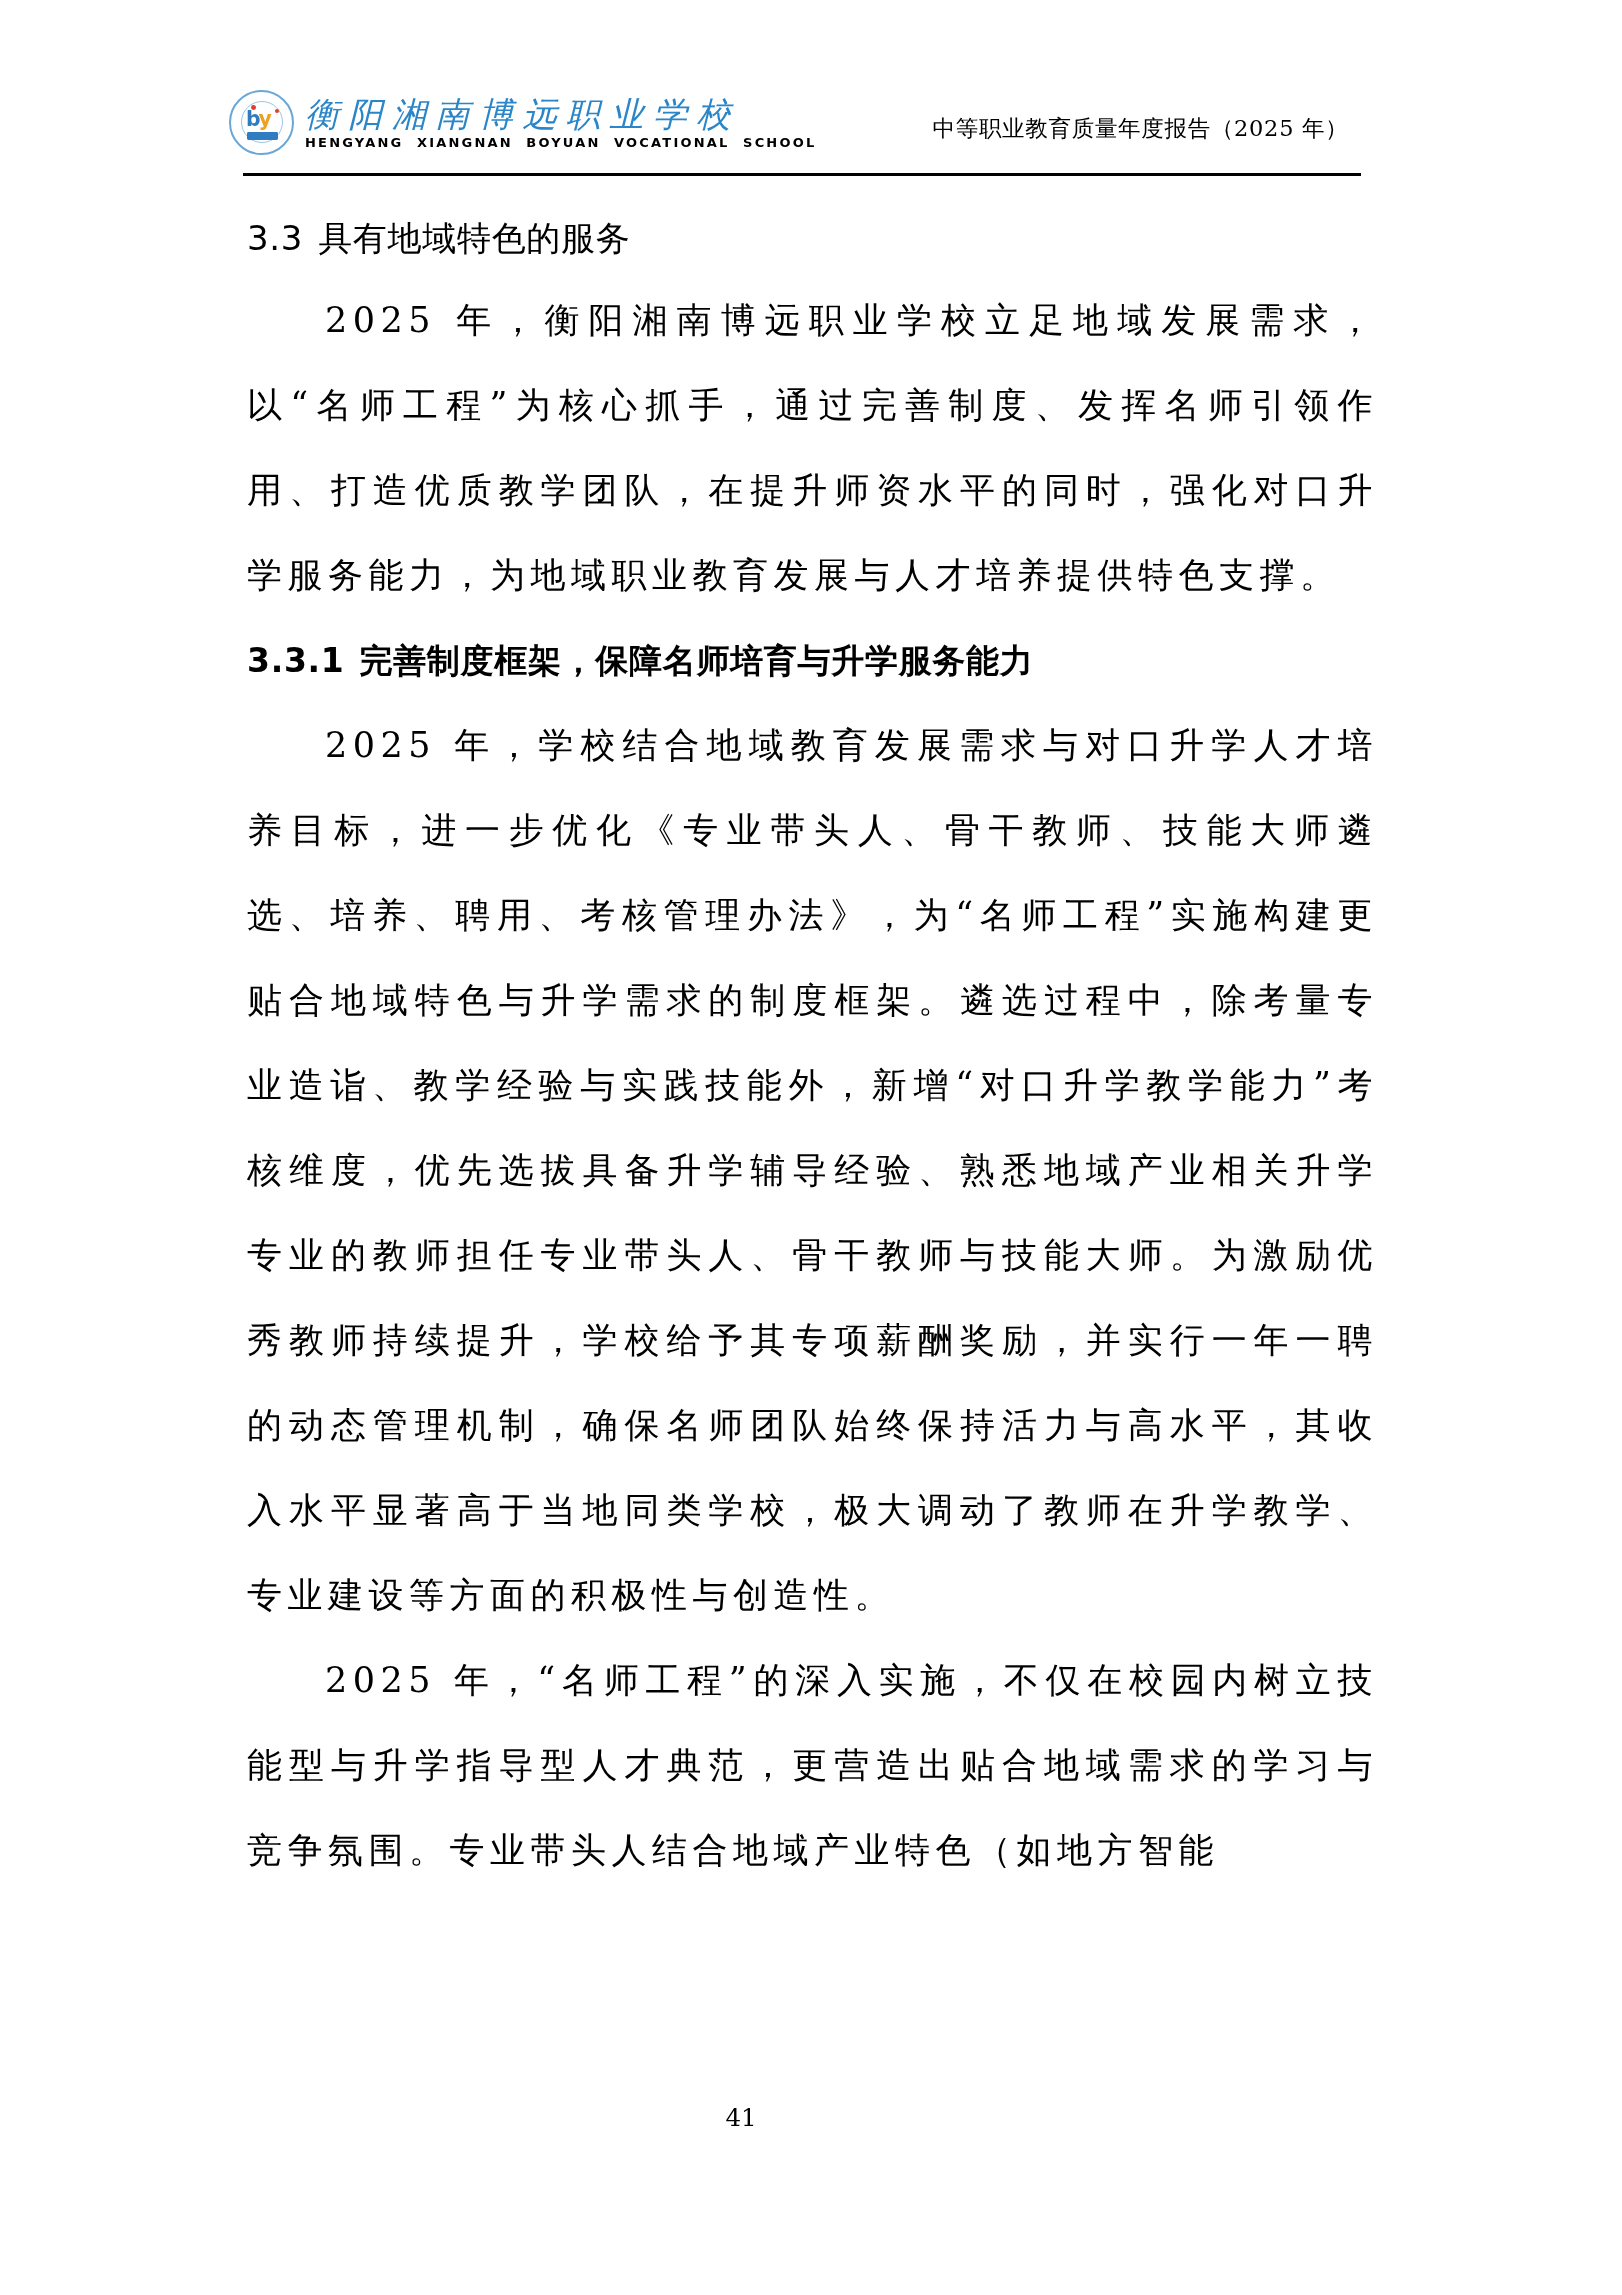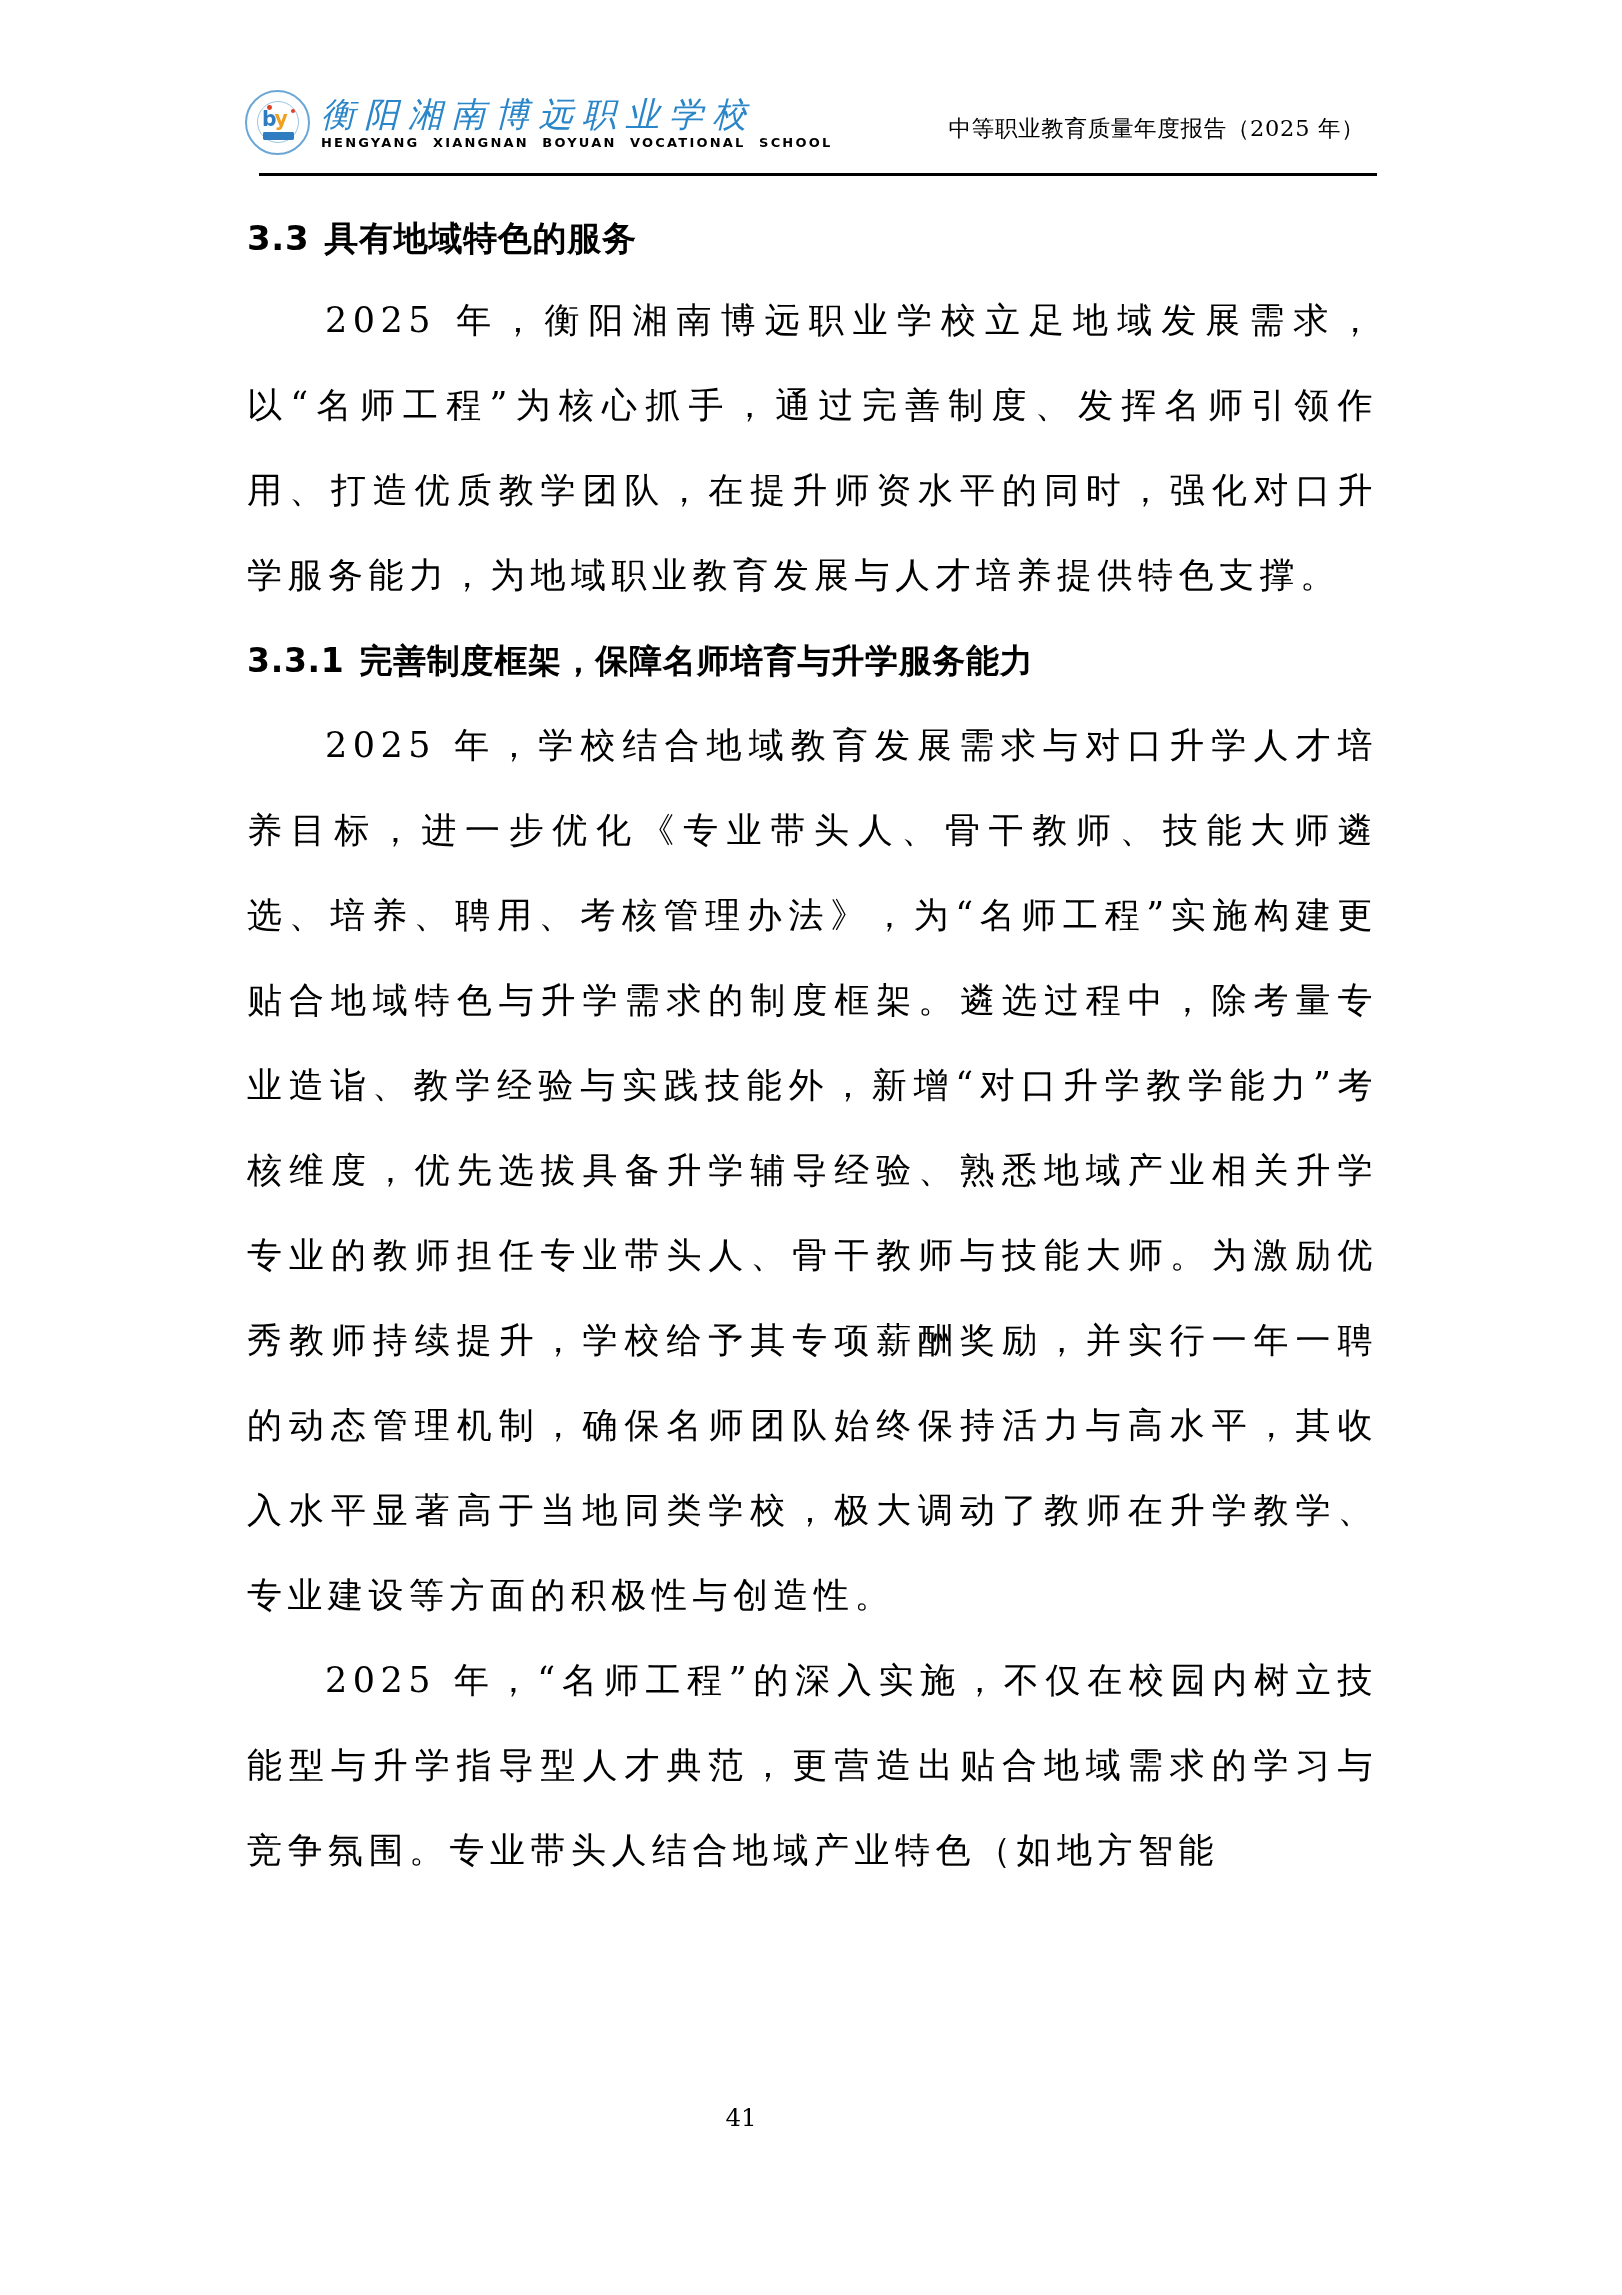--- a/index.html
+++ b/index.html
@@ -1,19 +1,19 @@
 <!DOCTYPE html>
 <html style="font-size:11px"><head>
 <meta charset="utf-8">
 <style>
   html, body { margin: 0; padding: 0; background: #ffffff; }
   body { width: 1623px; height: 2295px; position: relative; overflow: hidden;
          font-family: "DejaVu Serif", "Liberation Serif", serif; color: #000; }
 
-  .header { position: absolute; left: 245px; top: 87px; width: 1133px; height: 89px; }
+  .header { position: absolute; left: 229px; top: 87px; width: 1133px; height: 89px; }
   .logo { position: absolute; left: 0; top: 2.7px; display: flex; align-items: center; }
   .logo-badge { width: 65px; height: 65px; border-radius: 50%; border: 2px solid #6aa7d6;
                 position: relative; box-sizing: border-box; background: #fff; }
   .logo-badge .inner { position: absolute; left: 9.5px; top: 9.5px; width: 42px; height: 42px;
                 border-radius: 50%; border: 0.7px solid #9cc6e6; box-sizing: border-box; }
   .logo-badge .mark { position: absolute; left: 15px; top: 15px; font-family: "DejaVu Sans", sans-serif;
                 font-weight: bold; font-size: 20.4px; color: #2f7cc0; letter-spacing: -2px; }
   .logo-badge .mark .o { color: #f0a020; }
   .logo-badge .dot { position: absolute; left: 20.4px; top: 13.6px; width: 4.8px; height: 4.8px; border-radius: 50%; background: #e0402a; }
   .logo-badge .dot2 { position: absolute; left: 44px; top: 17.7px; width: 4.1px; height: 4.1px; border-radius: 50%; background: #e0402a; }
@@ -21,21 +21,21 @@
   .logo-text { margin-left: 11px; }
   .logo-cn { font-family: "DejaVu Serif", serif; font-size: 34px; color: #2a86c8; letter-spacing: 9.5px;
              font-style: italic; line-height: 40px; }
   .logo-en { font-family: "DejaVu Sans", sans-serif; font-weight: bold; font-size: 13px; color: #000000;
              letter-spacing: 2.2px; word-spacing: 6.8px; margin-top: 1.4px; }
 
   .report-title { position: absolute; right: 13.6px; top: 26px; font-size: 22.5px; letter-spacing: 0.7px; }
   .rule { position: absolute; left: 13.6px; top: 86px; width: 1118px; height: 2.7px; background: #000; }
 
   .content { position: absolute; left: 247px; top: 198px; width: 1131px; }
-  h2.sec { margin: 0; font-family: "DejaVu Sans", sans-serif; font-weight: bold; font-size: 34px;
+  h2.sec { margin: 0; font-family: "DejaVu Sans", sans-serif; font-weight: normal; font-size: 34px;
            height: 80px; line-height: 80px; letter-spacing: 0.7px; }
   h3.sub { margin: 0; font-family: "DejaVu Sans", sans-serif; font-weight: bold; font-size: 33px;
            height: 85px; line-height: 85px; letter-spacing: 0.7px; }
   .sec-num { margin-right: 15px; }
   p.para { margin: 0; font-size: 35px; line-height: 85px; letter-spacing: 5.5px;
            text-indent: 78px; text-align: justify; text-align-last: left; }
 
   .page-number { position: absolute; left: 0; width: 1482px; top: 2103px; text-align: center;
                  font-size: 24.5px; }
 </style>

